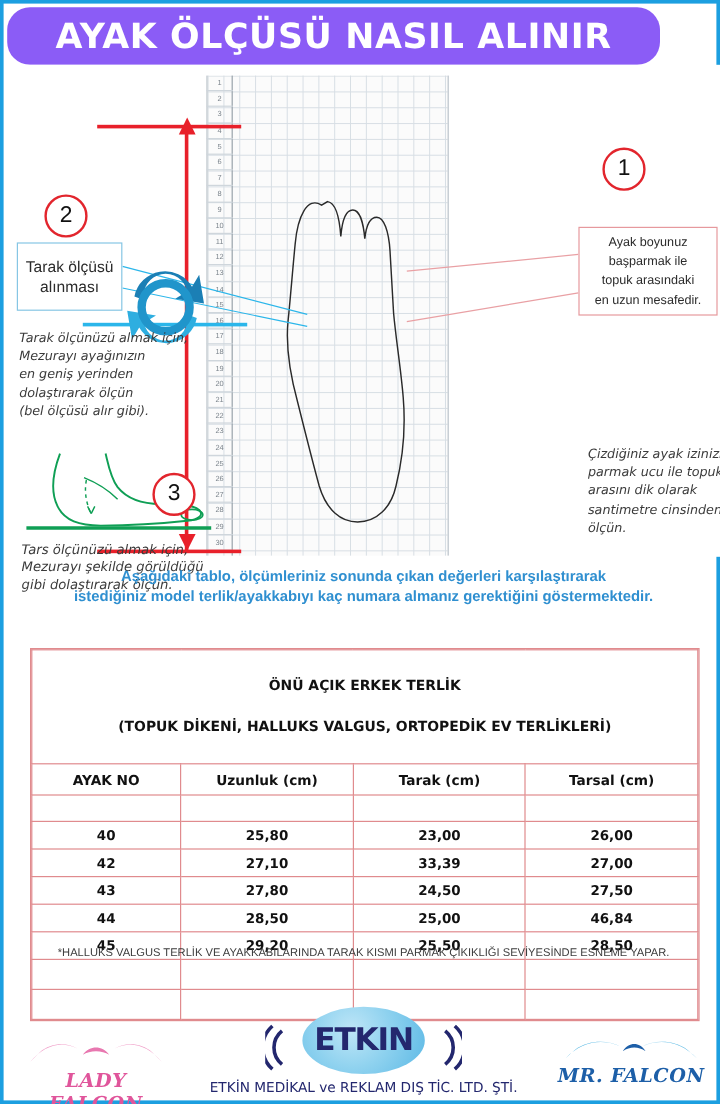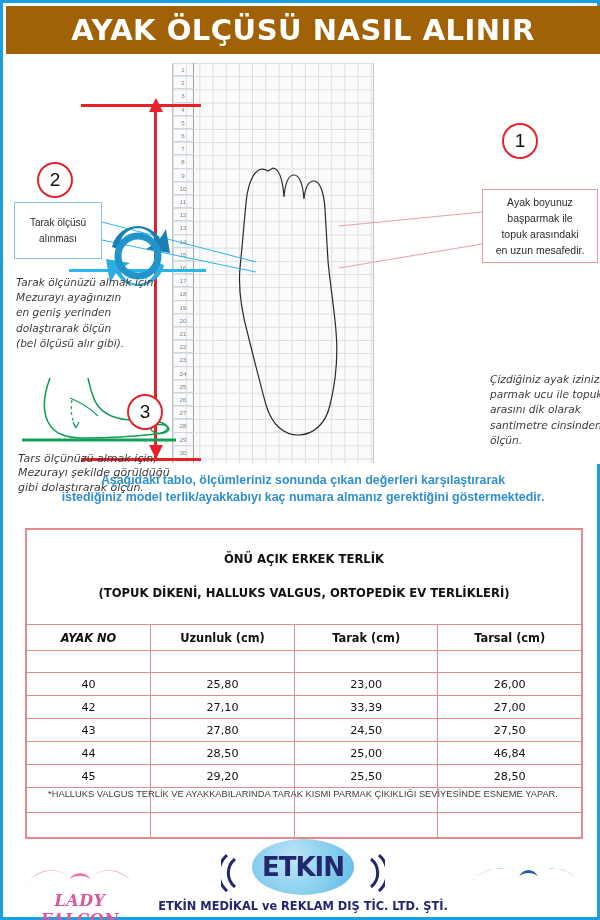--- a/index.html
+++ b/index.html
@@ -12,23 +12,23 @@
   }
   .page{
     position:absolute;inset:0;
     border:3px solid #1c9fe0;
     box-sizing:border-box;
     background:#fff;
   }
 
   
   .header{
-    position:absolute;left:3px;top:3px;width:594px;height:48px;
-    background:#a16207;
-    display:flex;align-items:center;justify-content:center;
+    position:absolute;left:3px;top:3px;width:544px;height:48px;
+    background:#8b5cf6;
+    display:flex;align-items:center;justify-content:center;border-radius:19px;
   }
   .header-title{
     color:#ffffff;
     font-size:29px;
     font-weight:bold;
     letter-spacing:0.5px;
     font-family:"DejaVu Sans", sans-serif;
     white-space:nowrap;
   }
 
@@ -92,21 +92,21 @@
 
   
   .callout{
     position:absolute;box-sizing:border-box;background:#fff;
     display:flex;align-items:center;justify-content:center;
     text-align:center;color:#2b2b2b;
   }
   #callout-tarak{
     left:8px;top:148px;width:88px;height:57px;
     border:1px solid #86c6e4;
-    font-size:10px;line-height:16px;
+    font-size:13px;line-height:16px;
   }
   #callout-boy{
     left:476px;top:135px;width:116px;height:74px;
     border:1px solid #e6999d;
     font-size:10.5px;line-height:16px;
   }
 
   
   .note{
     position:absolute;color:#3a3a3a;font-style:italic;
@@ -126,37 +126,37 @@
 
   
   .blueinfo{
     position:absolute;left:20px;top:469px;width:560px;
     text-align:center;color:#2f8fd0;font-weight:bold;
     font-size:12.4px;line-height:17px;white-space:pre-line;
   }
 
   
   .tablewrap{
-    position:absolute;left:22px;top:525px;width:556px;
+    position:absolute;left:22px;top:537px;width:556px;
     border:1px solid #e08b8e;border-collapse:collapse;
   }
   table{border-collapse:collapse;width:556px;font-family:"DejaVu Sans", sans-serif;}
   table td,table th{
     border:1px solid #e08b8e;
     text-align:center;color:#111;
   }
   .t-title td{
     font-size:11.6px;font-weight:bold;line-height:17px;padding:4px 0 5px;
     white-space:pre-line;
   }
   .t-head td{font-size:11.4px;font-weight:bold;height:23px;}
   .t-spacer td{height:19px;}
-  .t-row td{font-size:11.2px;font-weight:normal;height:20px;}
+  .t-row td{font-size:11.2px;font-weight:bold;height:20px;}
   .t-empty td{height:22px;}
-  .col-no{width:124px;font-style:italic;}
+  .col-no{width:124px;}
   .col-uz{width:144px;}
   .col-ta{width:144px;}
   .col-tr{width:144px;}
 
   
   .footnote{
     position:absolute;left:20px;top:786px;width:560px;text-align:center;
     font-size:9.3px;color:#3b3b3b;
     font-family:"Liberation Sans", sans-serif;
   }
@@ -179,21 +179,21 @@
     background:radial-gradient(circle at 40% 35%, #bfe6f7 0%, #8fd2ef 45%, #5bb8e5 100%);
     overflow:hidden;
   }
   #logo-etkin .etkin-txt{
     position:absolute;left:0;top:13px;width:164px;text-align:center;
     font-size:26px;font-weight:bold;color:#23276e;
     font-family:"DejaVu Sans", sans-serif;letter-spacing:-1px;
   }
   .company{
     position:absolute;left:20px;top:896px;width:560px;text-align:center;
-    font-size:11.4px;font-weight:bold;color:#23276e;
+    font-size:11.4px;font-weight:normal;color:#23276e;
     font-family:"DejaVu Sans", sans-serif;
   }
 </style>
 </head>
 <body>
 
 <div class="page">
 
   <div class="header">
     <div class="header-title">AYAK ÖLÇÜSÜ NASIL ALINIR</div>
@@ -394,20 +394,21 @@
     </svg>
     <div class="txt">LADY FALCON</div>
   </div>
 
   <div class="logo" id="logo-mr">
     <svg viewBox="0 0 130 24" style="width:130px;height:24px;display:block;">
       <path d="M10 19 C24 5, 40 2, 56 9 C46 4, 30 3, 18 12 Z" fill="#4fb4e2"></path>
       <path d="M120 19 C106 5, 90 2, 74 9 C84 4, 100 3, 112 12 Z" fill="#4fb4e2"></path>
       <path d="M58 13 C63 5, 72 5, 77 13 C71 9, 64 9, 58 13 Z" fill="#1d5fa8"></path>
     </svg>
+    <div class="txt">MR. FALCON</div>
   </div>
 
   <div class="logo" id="logo-etkin">
     <div class="globe"></div>
     <svg viewBox="0 0 164 56" style="position:absolute;left:0;top:6px;width:164px;height:56px;">
       <path d="M14 14 A18 18 0 0 0 14 42" fill="none" stroke="#23276e" stroke-width="3"></path>
       <path d="M6 10 A24 24 0 0 0 6 46" fill="none" stroke="#23276e" stroke-width="3"></path>
       <path d="M150 14 A18 18 0 0 1 150 42" fill="none" stroke="#23276e" stroke-width="3"></path>
       <path d="M158 10 A24 24 0 0 1 158 46" fill="none" stroke="#23276e" stroke-width="3"></path>
     </svg>

